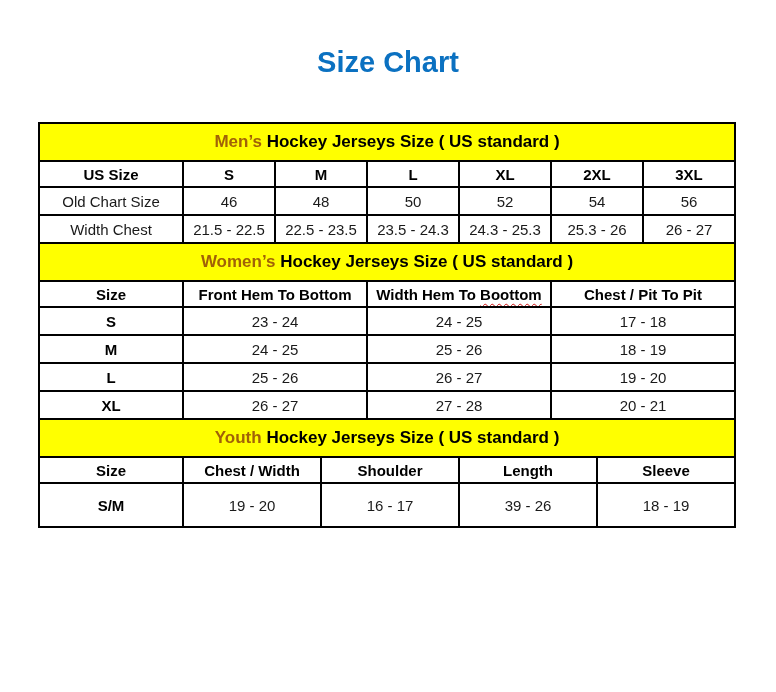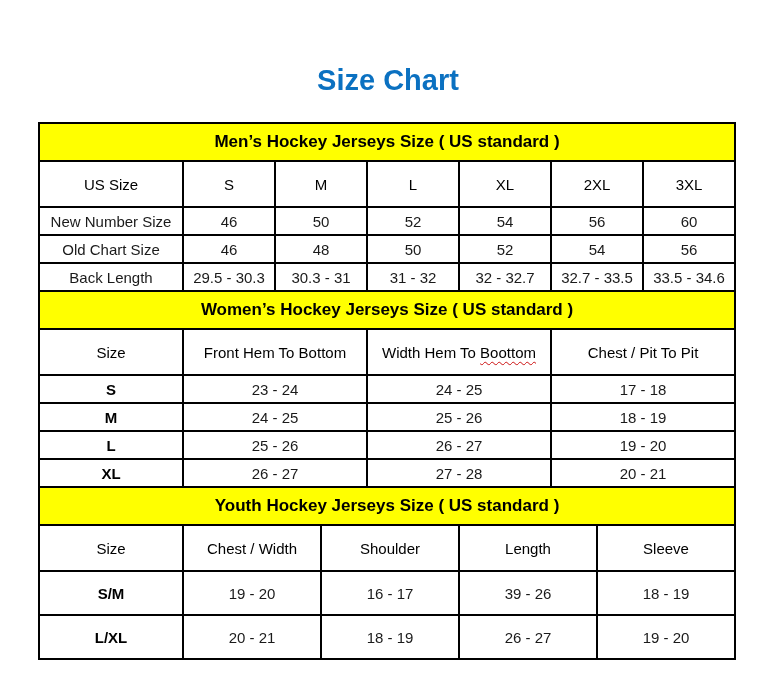--- a/index.html
+++ b/index.html
@@ -7,21 +7,21 @@
   body {
     width: 776px; height: 692px;
     background: #ffffff;
     font-family: "Liberation Sans", sans-serif;
     overflow: hidden;
   }
   .page-title {
     width: 776px;
     height: 122px;
     text-align: center;
-    padding-top: 66px;
+    padding-top: 48px;
     line-height: 1;
     font-size: 29px;
     font-weight: bold;
     color: #0b71c1;
   }
   .tables {
     width: 696px;
     margin-left: 38px;
   }
   table.size-table {
@@ -38,25 +38,25 @@
     overflow: hidden;
     white-space: nowrap;
   }
   .band-row th {
     background: #ffff00;
     height: 38px;
     font-size: 17px;
     font-weight: bold;
     color: #000000;
   }
-  .band-red { color: #000000; }
+  .band-red { color: #a16207; }
   .head-row th {
-    height: 46px;
+    height: 26px;
     font-size: 15px;
-    font-weight: normal;
+    font-weight: bold;
     color: #000000;
     background: #ffffff;
   }
   .size-table td {
     height: 28px;
     font-size: 15px;
     font-weight: normal;
     color: #1a1a1a;
     background: #ffffff;
   }
@@ -97,45 +97,36 @@
         <th>S</th>
         <th>M</th>
         <th>L</th>
         <th>XL</th>
         <th>2XL</th>
         <th>3XL</th>
       </tr>
     </thead>
     <tbody>
       <tr>
-        <td class="row-label-plain">New Number Size</td>
-        <td>46</td>
-        <td>50</td>
-        <td>52</td>
-        <td>54</td>
-        <td>56</td>
-        <td>60</td>
-      </tr>
-      <tr>
         <td class="row-label-plain">Old Chart Size</td>
         <td>46</td>
         <td>48</td>
         <td>50</td>
         <td>52</td>
         <td>54</td>
         <td>56</td>
       </tr>
       <tr>
-        <td class="row-label-plain">Back Length</td>
-        <td>29.5 - 30.3</td>
-        <td>30.3 - 31</td>
-        <td>31 - 32</td>
-        <td>32 - 32.7</td>
-        <td>32.7 - 33.5</td>
-        <td>33.5 - 34.6</td>
+        <td class="row-label-plain">Width Chest</td>
+        <td>21.5 - 22.5</td>
+        <td>22.5 - 23.5</td>
+        <td>23.5 - 24.3</td>
+        <td>24.3 - 25.3</td>
+        <td>25.3 - 26</td>
+        <td>26 - 27</td>
       </tr>
     </tbody>
   </table>
 
   <table class="size-table women">
     <colgroup>
       <col style="width:144px">
         <col style="width:184px">
         <col style="width:184px">
         <col style="width:184px">
@@ -200,23 +191,16 @@
       </tr>
     </thead>
     <tbody>
       <tr>
         <td class="row-label-bold">S/M</td>
         <td>19 - 20</td>
         <td>16 - 17</td>
         <td>39 - 26</td>
         <td>18 - 19</td>
       </tr>
-      <tr>
-        <td class="row-label-bold">L/XL</td>
-        <td>20 - 21</td>
-        <td>18 - 19</td>
-        <td>26 - 27</td>
-        <td>19 - 20</td>
-      </tr>
     </tbody>
   </table>
 
 </div>
 
 </body></html>

